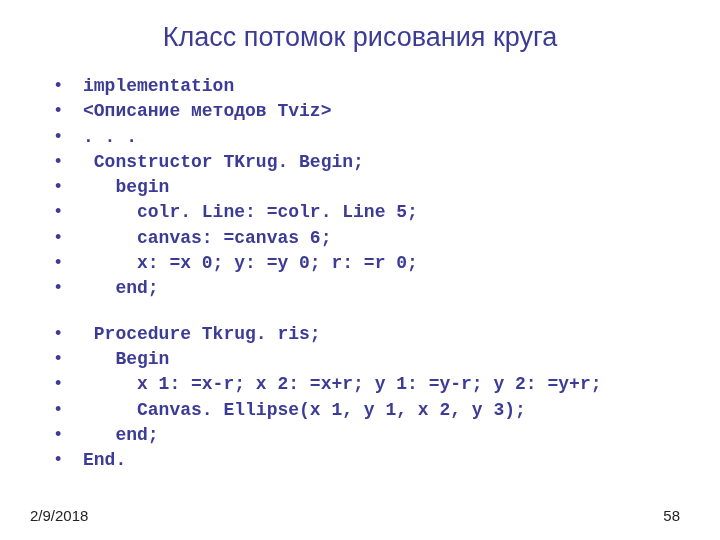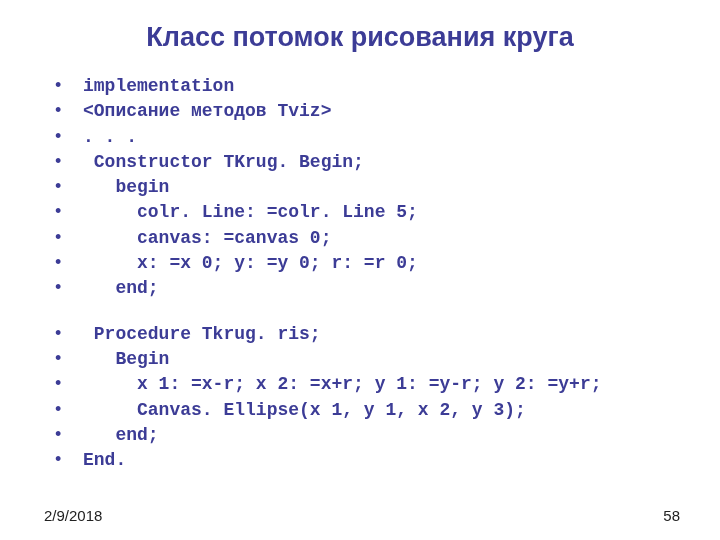--- a/index.html
+++ b/index.html
@@ -11,21 +11,21 @@
       font-family: Arial, Helvetica, sans-serif;
       position: relative;
       overflow: hidden;
     }
     .title {
       font-size: 27px;
       color: #3c3c96;
       text-align: center;
       padding-top: 22px;
       padding-bottom: 8px;
-      font-weight: 700;
+      font-weight: 400;
     }
     .content {
       padding-left: 55px;
       padding-top: 12px;
     }
     .line {
       display: flex;
       align-items: baseline;
       line-height: 1.35;
       font-size: 18px;
@@ -42,21 +42,21 @@
       color: #3c3c96;
       white-space: pre;
       text-align: right;
     }
     .gap {
       height: 20px;
     }
     .footer {
       position: absolute;
       bottom: 16px;
-      left: 44px;
+      left: 30px;
       right: 40px;
       display: flex;
       justify-content: space-between;
       font-size: 15px;
       color: #222;
     }
   </style>
 </head>
 <body>
 
@@ -82,21 +82,21 @@
   <div class="line">
       <span class="bullet">•</span>
       <span class="code">   begin</span>
     </div>
   <div class="line">
       <span class="bullet">•</span>
       <span class="code">     colr. Line: =colr. Line 5;</span>
     </div>
   <div class="line">
       <span class="bullet">•</span>
-      <span class="code">     canvas: =canvas 0;</span>
+      <span class="code">     canvas: =canvas 6;</span>
     </div>
   <div class="line">
       <span class="bullet">•</span>
       <span class="code">     x: =x 0; y: =y 0; r: =r 0;</span>
     </div>
   <div class="line">
       <span class="bullet">•</span>
       <span class="code">   end;</span>
     </div>
 

